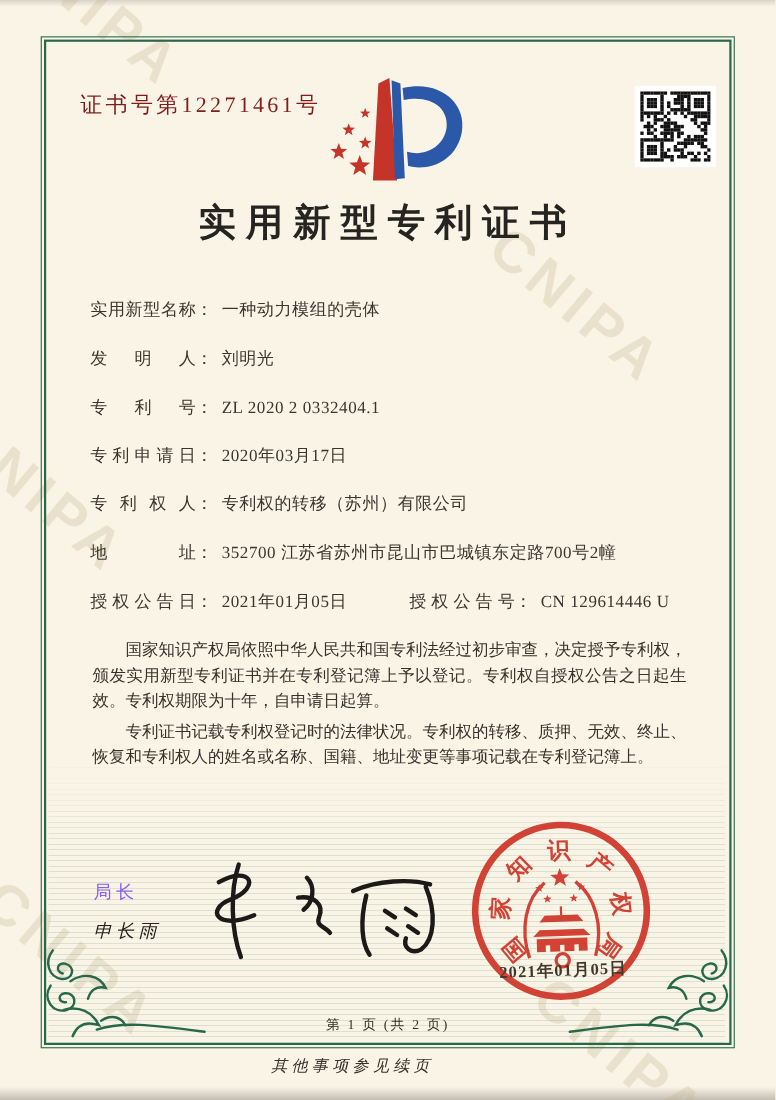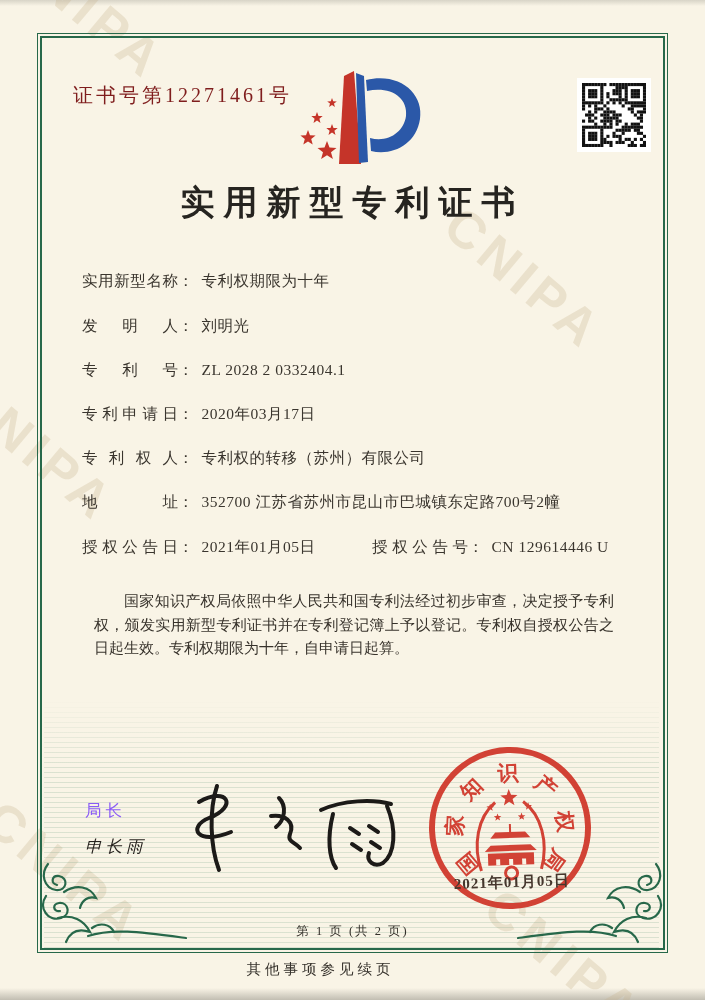--- a/index.html
+++ b/index.html
@@ -31,31 +31,31 @@
   .qr{position:absolute;left:577px;top:78px;width:74px;height:74px;background:#fff;padding:5px;box-sizing:border-box;}
   .title{position:absolute;left:0;top:180px;width:705px;text-align:center;
     font-size:34px;font-weight:bold;letter-spacing:9px;color:#262420;}
   .field{position:absolute;left:82px;width:545px;font-size:15.5px;color:#3a352e;white-space:nowrap;}
   .flabel{display:inline-flex;width:96px;justify-content:space-between;vertical-align:bottom;}
   .fcolon{margin-right:8px;}
   .fvalue{letter-spacing:0.5px;}
   .pair2{position:absolute;left:290px;top:0;}
   .paras{position:absolute;left:80px;top:576px;width:548px;font-size:15px;
     line-height:23.5px;text-align:justify;color:#37322b;}
-  .paras p{margin:14px;text-indent:2em;}
+  .paras p{margin:4px;text-indent:2em;}
   .sig-title{position:absolute;left:85px;top:800px;font-size:16.5px;letter-spacing:4px;color:#8b5cf6;}
   .sig-name{position:absolute;left:85px;top:836px;font-size:16.5px;letter-spacing:4px;color:#26221e;font-style:italic;}
   .handwriting{position:absolute;left:175px;top:772px;}
   .seal{position:absolute;left:424px;top:740px;width:172px;height:176px;transform:rotate(-2deg);opacity:0.95;}
   .seal-date{position:absolute;left:0;bottom:24px;width:100%;text-align:center;
     font-size:15px;font-weight:bold;letter-spacing:1px;color:#3c2d24;}
   .page-num{position:absolute;left:0;top:923px;width:705px;text-align:center;
     font-size:12.5px;letter-spacing:2px;color:#33302a;}
   .foot-note{position:absolute;left:0;top:960px;width:641px;text-align:center;
-    font-size:14.5px;letter-spacing:4px;color:#35312b;}
+    font-size:14.5px;letter-spacing:4px;color:#35312b;font-style:italic;}
   .orn{position:absolute;}
   .orn-left{left:40px;top:862px;}
   .orn-right{right:41px;top:862px;transform:scaleX(-1);}
 </style>
 </head>
 <body>
 
 <div class="edge-top"></div>
 <div class="edge-bottom"></div>
 
@@ -350,35 +350,35 @@
 <div class="title">实用新型专利证书</div>
 
 <div class="field" style="top:271px;">
   <span class="flabel">
       <span>实</span>
       <span>用</span>
       <span>新</span>
       <span>型</span>
       <span>名</span>
       <span>称</span>
-    </span><span class="fcolon">：</span><span class="fvalue">专利权期限为十年</span>
+    </span><span class="fcolon">：</span><span class="fvalue">一种动力模组的壳体</span>
 </div>
 <div class="field" style="top:316px;">
   <span class="flabel">
       <span>发</span>
       <span>明</span>
       <span>人</span>
     </span><span class="fcolon">：</span><span class="fvalue">刘明光</span>
 </div>
 <div class="field" style="top:360px;">
   <span class="flabel">
       <span>专</span>
       <span>利</span>
       <span>号</span>
-    </span><span class="fcolon">：</span><span class="fvalue">ZL 2028 2 0332404.1</span>
+    </span><span class="fcolon">：</span><span class="fvalue">ZL 2020 2 0332404.1</span>
 </div>
 <div class="field" style="top:404px;">
   <span class="flabel">
       <span>专</span>
       <span>利</span>
       <span>申</span>
       <span>请</span>
       <span>日</span>
     </span><span class="fcolon">：</span><span class="fvalue">2020年03月17日</span>
 </div>
@@ -410,20 +410,21 @@
         <span>权</span>
         <span>公</span>
         <span>告</span>
         <span>号</span>
       </span><span class="fcolon">：</span><span class="fvalue">CN 129614446 U</span>
   </span>
 </div>
 
 <div class="paras">
   <p>国家知识产权局依照中华人民共和国专利法经过初步审查，决定授予专利权，颁发实用新型专利证书并在专利登记簿上予以登记。专利权自授权公告之日起生效。专利权期限为十年，自申请日起算。</p>
+  <p>专利证书记载专利权登记时的法律状况。专利权的转移、质押、无效、终止、恢复和专利权人的姓名或名称、国籍、地址变更等事项记载在专利登记簿上。</p>
 </div>
 
 <div class="sig-title">局长</div>
 <div class="sig-name">申长雨</div>
 <svg class="handwriting" width="230" height="104" viewBox="0 0 230 104">
   <g fill="none" stroke="#1c1a18" stroke-width="4" stroke-linecap="round" stroke-linejoin="round">
     <path d="M42,14 C34,38 35,74 44,98"></path>
     <path d="M24,30 C52,14 64,34 34,46 C12,55 22,74 56,60"></path>
     <path d="M104,26 C112,34 110,48 101,55"></path>
     <path d="M96,44 C110,42 120,50 115,62 C112,70 120,70 125,76"></path>

